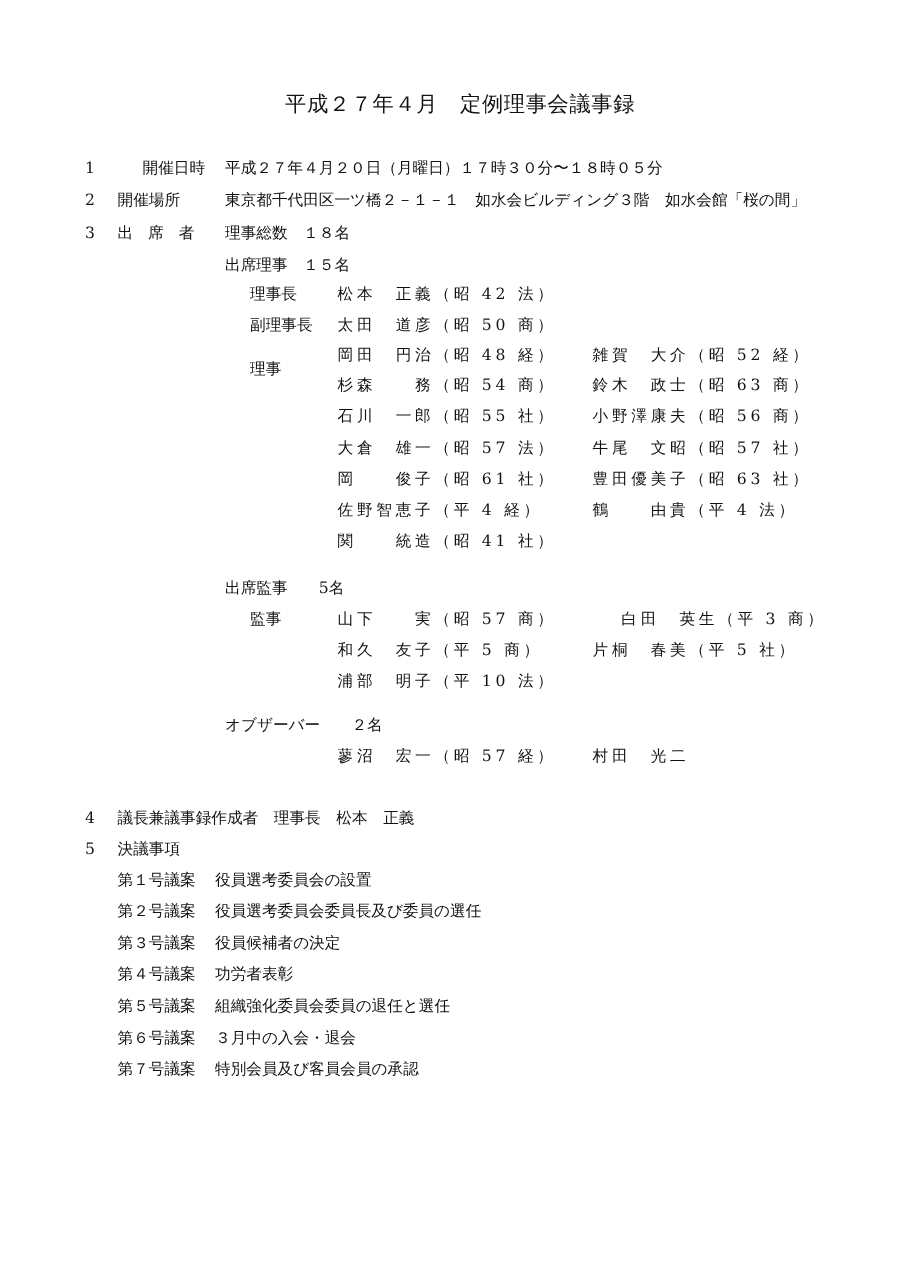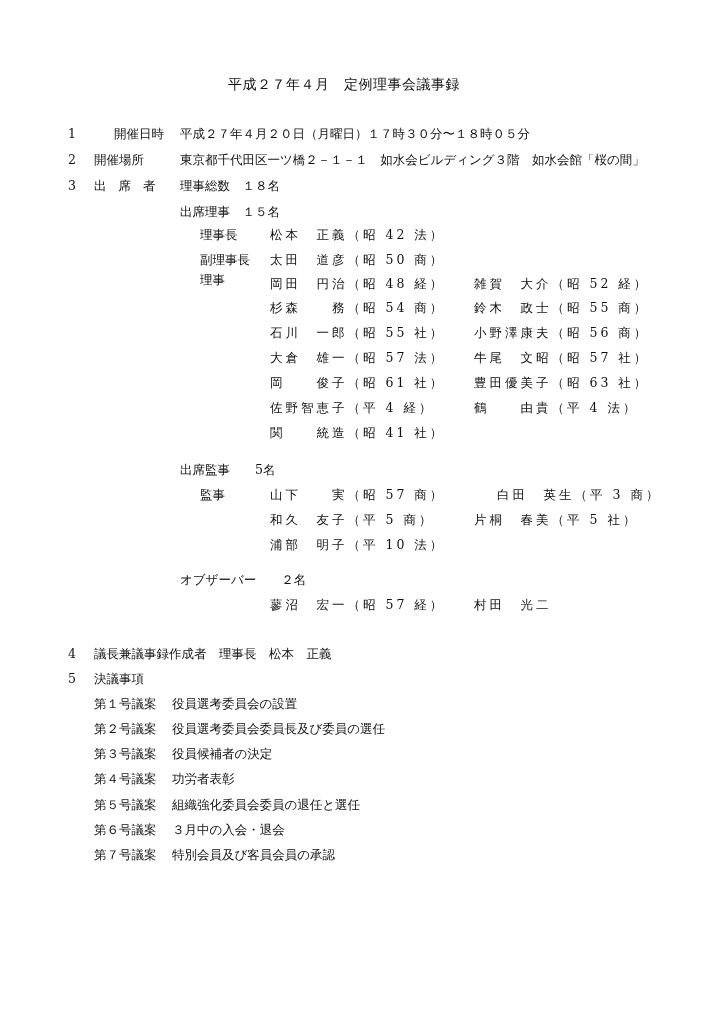--- a/index.html
+++ b/index.html
@@ -3,21 +3,21 @@
 <meta charset="utf-8">
 <style>
   html, body { margin: 0; padding: 0; background: #ffffff; }
   body {
     width: 725px; height: 1024px; position: relative; overflow: hidden;
     font-family: "DejaVu Serif", "Liberation Serif", serif;
     color: #111111;
     font-size: 12.5px;
   }
   .abs { position: absolute; white-space: nowrap; line-height: 16px; }
-  .title { font-size: 14px; left: 228px; top: 76px; letter-spacing: 0.5px; }
+  .title { font-size: 17px; left: 228px; top: 76px; letter-spacing: 0.5px; }
 </style>
 </head>
 <body>
 
 <div>
 
   <div class="abs title">平成２７年４月　定例理事会議事録</div>
 
   <div class="abs" style="left:68px; top:126px;">1</div>
   <div class="abs" style="left:94px; top:126px;margin-left:20px;">開催日時</div>
@@ -32,32 +32,32 @@
   <div class="abs" style="left:180px; top:178px;">理事総数　１８名</div>
 
   <div class="abs" style="left:180px; top:204px;">出席理事　１５名</div>
 
   <div class="abs" style="left:200px; top:227px;">理事長</div>
   <div class="abs" style="left:270px; top:227px; letter-spacing:3px;">松本　正義（昭 42 法）</div>
 
   <div class="abs" style="left:200px; top:252px;">副理事長</div>
   <div class="abs" style="left:270px; top:252px; letter-spacing:3px;">太田　道彦（昭 50 商）</div>
 
-  <div class="abs" style="left:200px; top:272px;">理事</div>
+  <div class="abs" style="left:200px; top:287px;">理事</div>
 
   <div class="abs" style="left:270px; top:276px; letter-spacing:3px;">岡田　円治（昭 48 経）</div>
   <div class="abs" style="left:270px; top:300px; letter-spacing:3px;">杉森　　務（昭 54 商）</div>
   <div class="abs" style="left:270px; top:325px; letter-spacing:3px;">石川　一郎（昭 55 社）</div>
   <div class="abs" style="left:270px; top:350px; letter-spacing:3px;">大倉　雄一（昭 57 法）</div>
   <div class="abs" style="left:270px; top:375px; letter-spacing:3px;">岡　　俊子（昭 61 社）</div>
   <div class="abs" style="left:270px; top:400px; letter-spacing:3px;">佐野智恵子（平  4 経）</div>
   <div class="abs" style="left:270px; top:425px; letter-spacing:3px;">関　　統造（昭 41 社）</div>
 
   <div class="abs" style="left:474px; top:276px; letter-spacing:3px;">雑賀　大介（昭 52 経）</div>
-  <div class="abs" style="left:474px; top:300px; letter-spacing:3px;">鈴木　政士（昭 55 商）</div>
+  <div class="abs" style="left:474px; top:300px; letter-spacing:3px;">鈴木　政士（昭 63 商）</div>
   <div class="abs" style="left:474px; top:325px; letter-spacing:3px;">小野澤康夫（昭 56 商）</div>
   <div class="abs" style="left:474px; top:350px; letter-spacing:3px;">牛尾　文昭（昭 57 社）</div>
   <div class="abs" style="left:474px; top:375px; letter-spacing:3px;">豊田優美子（昭 63 社）</div>
   <div class="abs" style="left:474px; top:400px; letter-spacing:3px;">鶴　　由貴（平  4 法）</div>
 
   <div class="abs" style="left:180px; top:462px;">出席監事　　5名</div>
   <div class="abs" style="left:200px; top:487px;">監事</div>
 
   <div class="abs" style="left:270px; top:487px; letter-spacing:3px;">山下　　実（昭 57 商）</div>
   <div class="abs" style="left:270px; top:512px; letter-spacing:3px;">和久　友子（平  5 商）</div>

